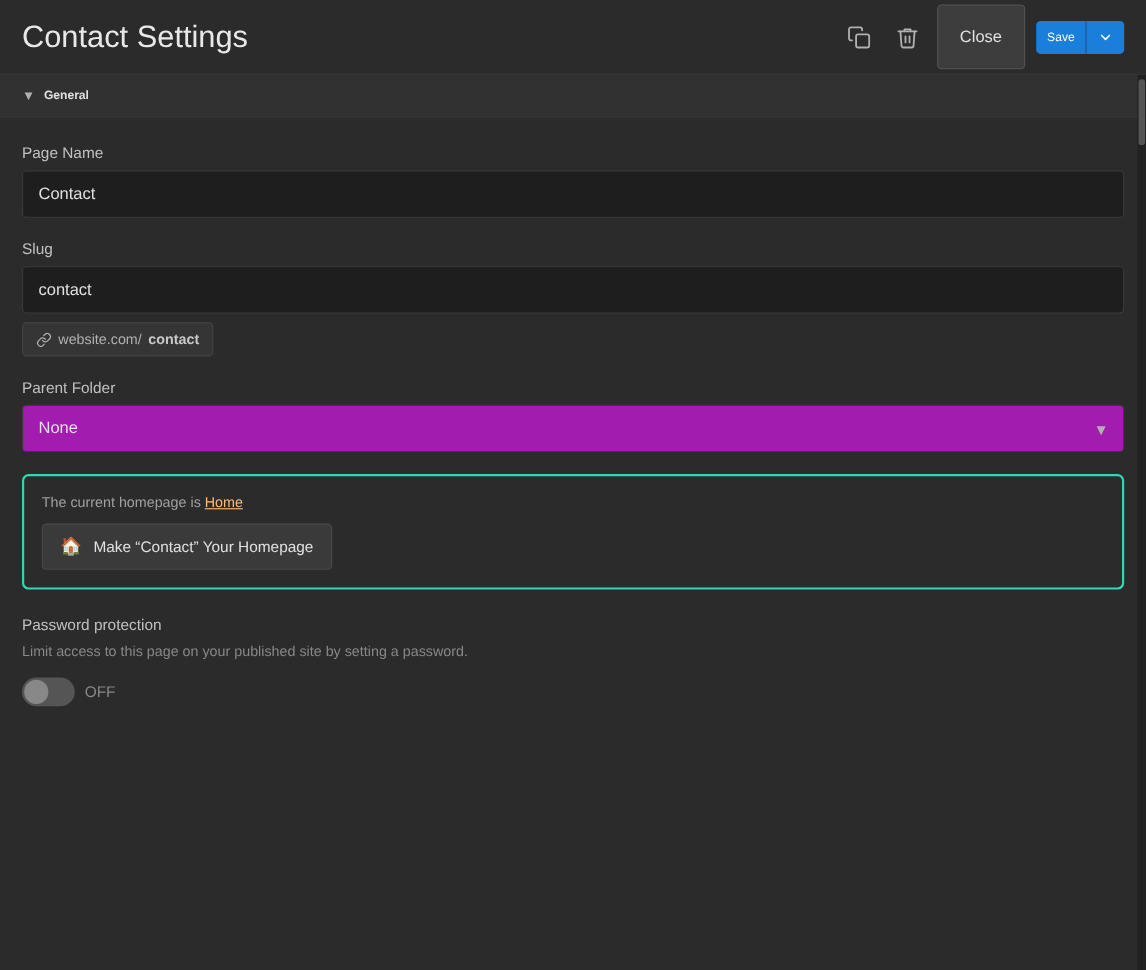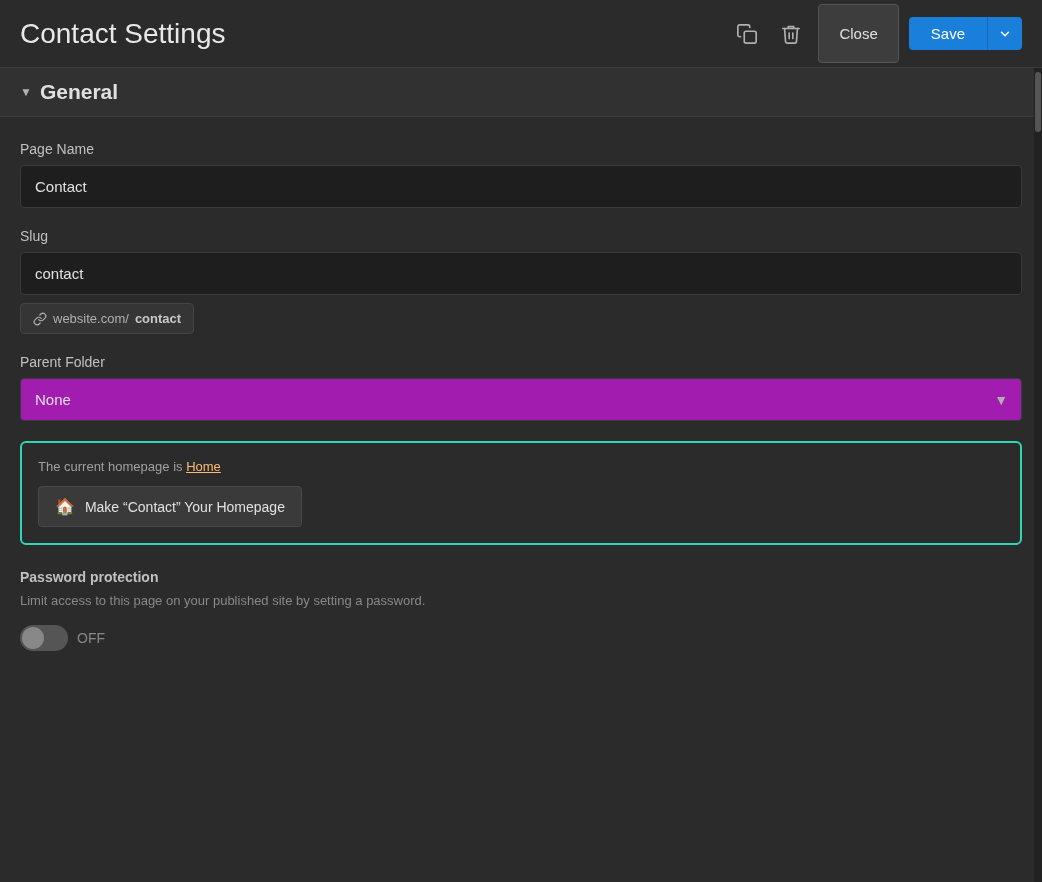--- a/index.html
+++ b/index.html
@@ -69,23 +69,23 @@
 
     .btn-save-group {
       display: flex;
       align-items: stretch;
     }
 
     .btn-save {
       background: #1a7fdb;
       border: none;
       color: #fff;
-      padding: 8px 22px;
+      padding: 8px 10px;
       border-radius: 4px 0 0 4px;
-      font-size: 15px;
+      font-size: 11px;
       cursor: pointer;
     }
 
     .btn-save-dropdown {
       background: #1a7fdb;
       border: none;
       border-left: 1px solid #1668b8;
       color: #fff;
       padding: 8px 10px;
       border-radius: 0 4px 4px 0;
@@ -99,21 +99,21 @@
       background: #313131;
       padding: 12px 20px;
       display: flex;
       align-items: center;
       gap: 8px;
       cursor: pointer;
       border-bottom: 1px solid #3a3a3a;
     }
 
     .section-header-label {
-      font-size: 21px;
+      font-size: 11px;
       font-weight: 600;
       color: #e0e0e0;
     }
 
     .chevron-icon {
       font-size: 12px;
       color: #b0b0b0;
     }
 
     
@@ -237,21 +237,20 @@
 
     
     .password-section {
       margin-top: 4px;
     }
 
     .password-title {
       font-size: 14px;
       color: #c0c0c0;
       margin-bottom: 6px;
-      font-weight: bold;
     }
 
     .password-desc {
       font-size: 13px;
       color: #888;
       margin-bottom: 14px;
       line-height: 1.5;
     }
 
     

